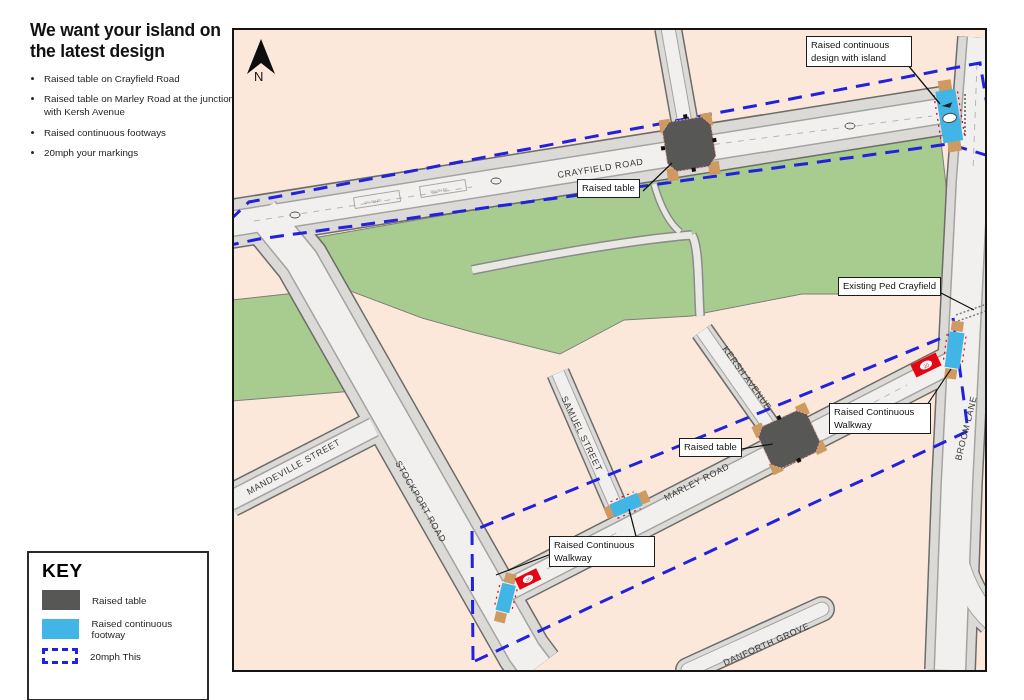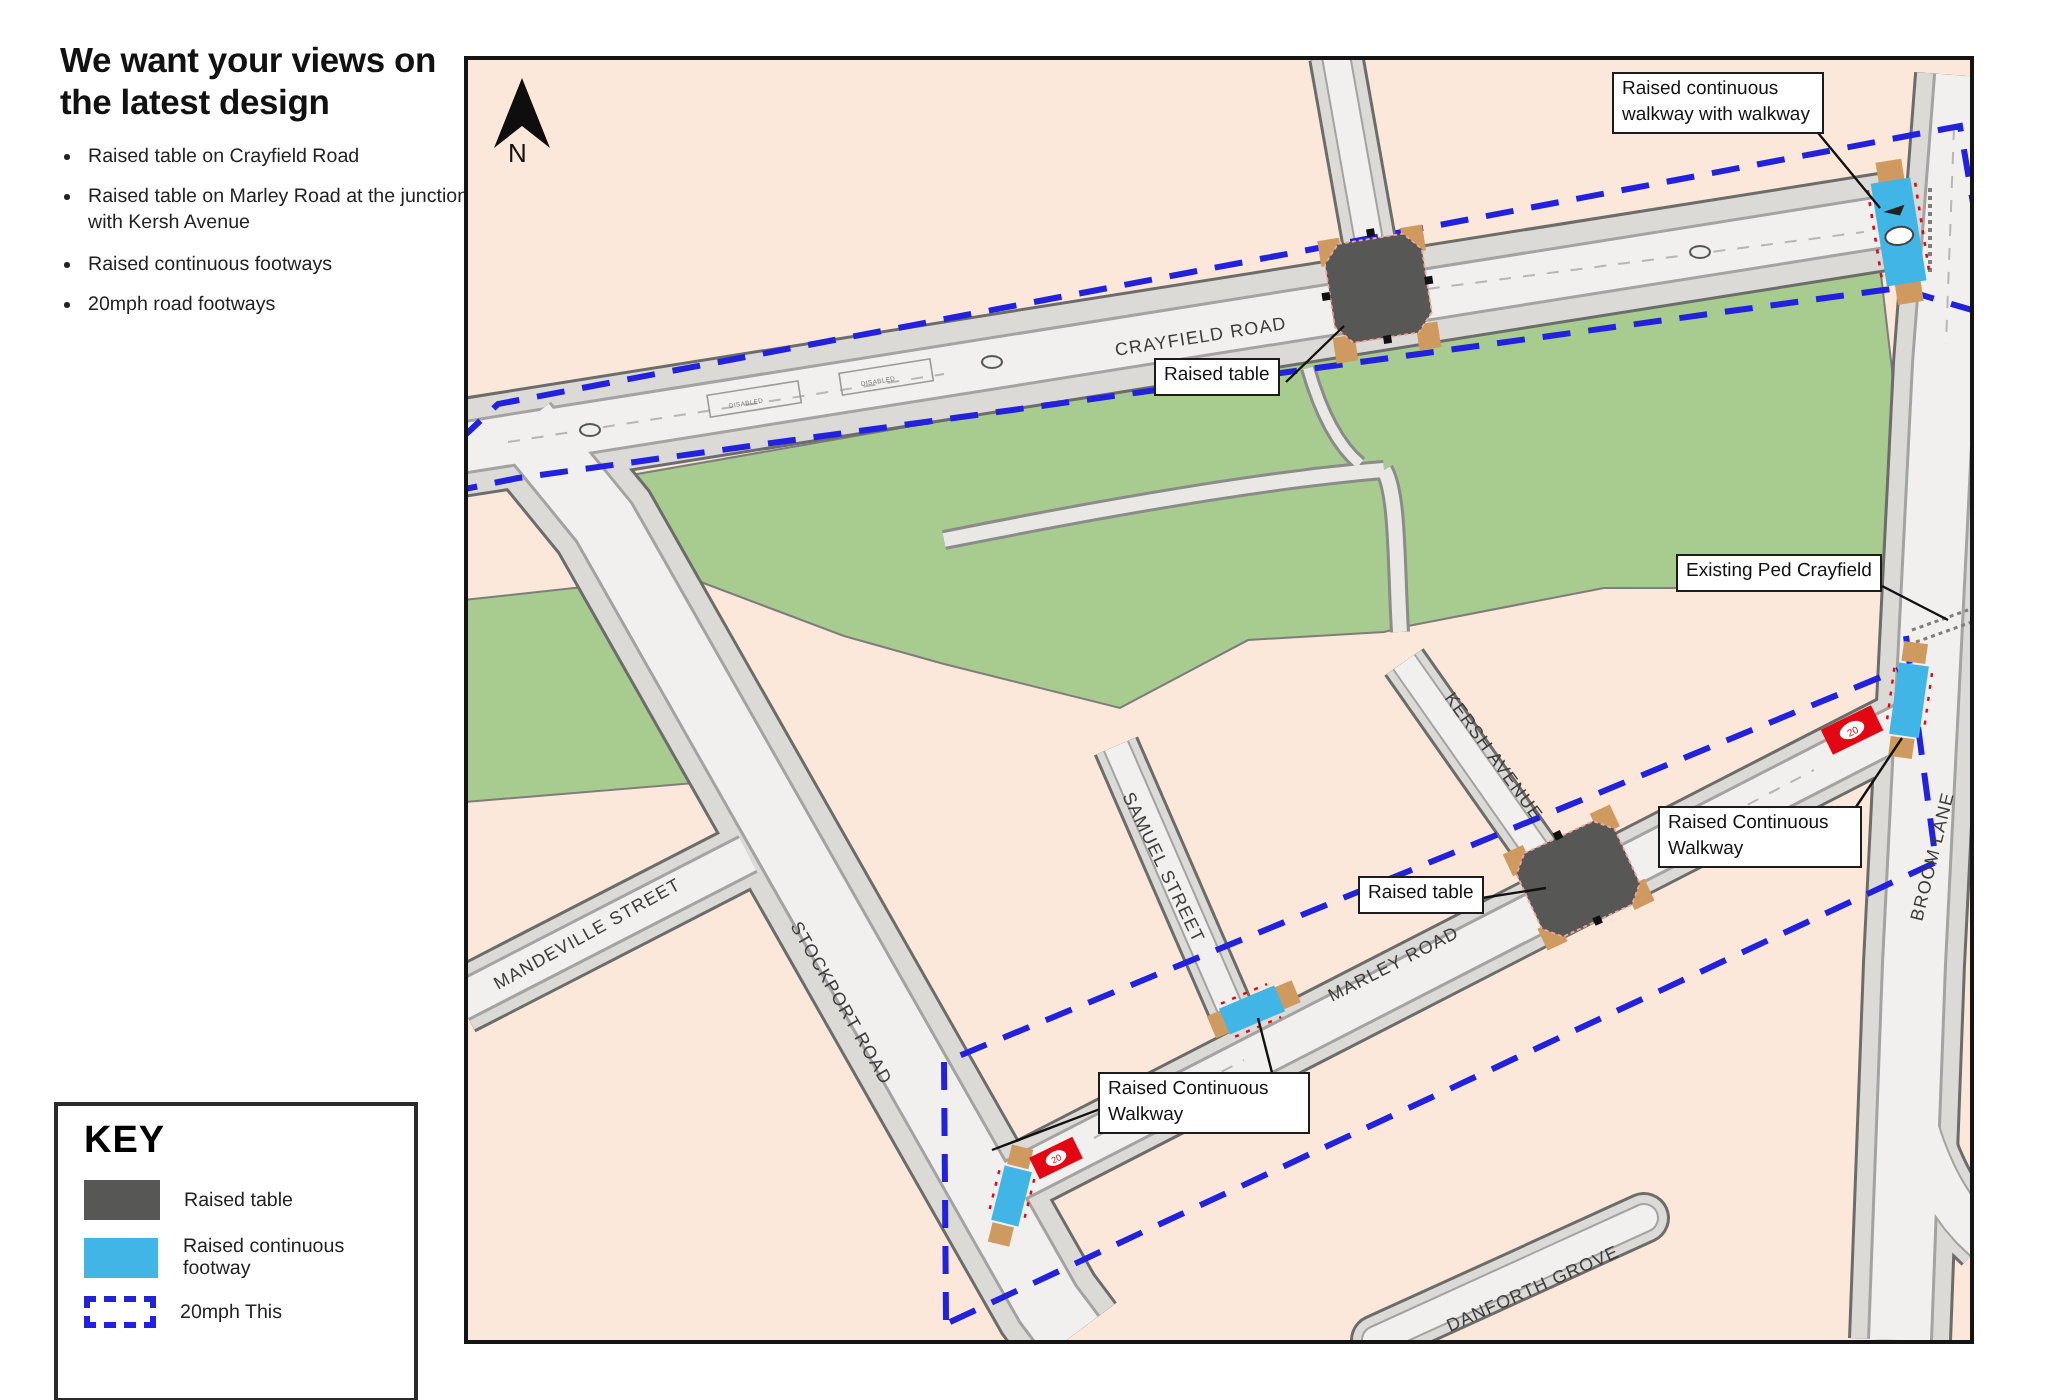--- a/index.html
+++ b/index.html
@@ -32,26 +32,26 @@
            color:#111;padding:2px 4px;z-index:5;}
   .nowrap{white-space:nowrap;}
   .street-label{font-size:9px;fill:#3b3b39;letter-spacing:.6px;}
   .tiny{font-size:3.2px;fill:#777;letter-spacing:.2px;}
 </style>
 </head>
 <body>
 <div id="stage">
 
   <div id="panel">
-    <h1>We want your views on the latest design</h1>
+    <h1>We want your island on the latest design</h1>
     <ul>
       <li>Raised table on Crayfield Road</li>
       <li>Raised table on Marley Road at the junction with Kersh Avenue</li>
       <li>Raised continuous footways</li>
-      <li>20mph road footways</li>
+      <li>20mph your markings</li>
     </ul>
   </div>
 
   <div id="keybox">
     <h2>KEY</h2>
     <div class="key-row">
       <div class="sw sw-table"></div>
       <div class="key-label">Raised table</div>
     </div>
     <div class="key-row">
@@ -244,20 +244,20 @@
         <text class="street-label" transform="translate(393,461) rotate(60)">STOCKPORT ROAD</text>
         <text class="street-label" transform="translate(247,493) rotate(-29)">MANDEVILLE STREET</text>
         <text class="street-label" transform="translate(559,396) rotate(64)">SAMUEL STREET</text>
         <text class="street-label" transform="translate(720,347) rotate(54)">KERSH AVENUE</text>
         <text class="street-label" transform="translate(664,499) rotate(-27)">MARLEY ROAD</text>
         <text class="street-label" transform="translate(959,459) rotate(-76)">BROOM LANE</text>
         <text class="street-label" transform="translate(723,664) rotate(-24)">DANFORTH GROVE</text>
       </g>
     </svg>
 
-    <div class="callout" style="left:572px;top:6px;width:96px;">Raised continuous walkway with walkway</div>
+    <div class="callout" style="left:572px;top:6px;width:96px;">Raised continuous design with island</div>
     <div class="callout nowrap" style="left:343px;top:149px;">Raised table</div>
     <div class="callout nowrap" style="left:604px;top:247px;">Existing Ped Crayfield</div>
     <div class="callout" style="left:595px;top:373px;width:92px;">Raised Continuous Walkway</div>
     <div class="callout nowrap" style="left:445px;top:408px;">Raised table</div>
     <div class="callout" style="left:315px;top:506px;width:96px;">Raised Continuous Walkway</div>
   </div>
 </div>
 
 </body></html>

